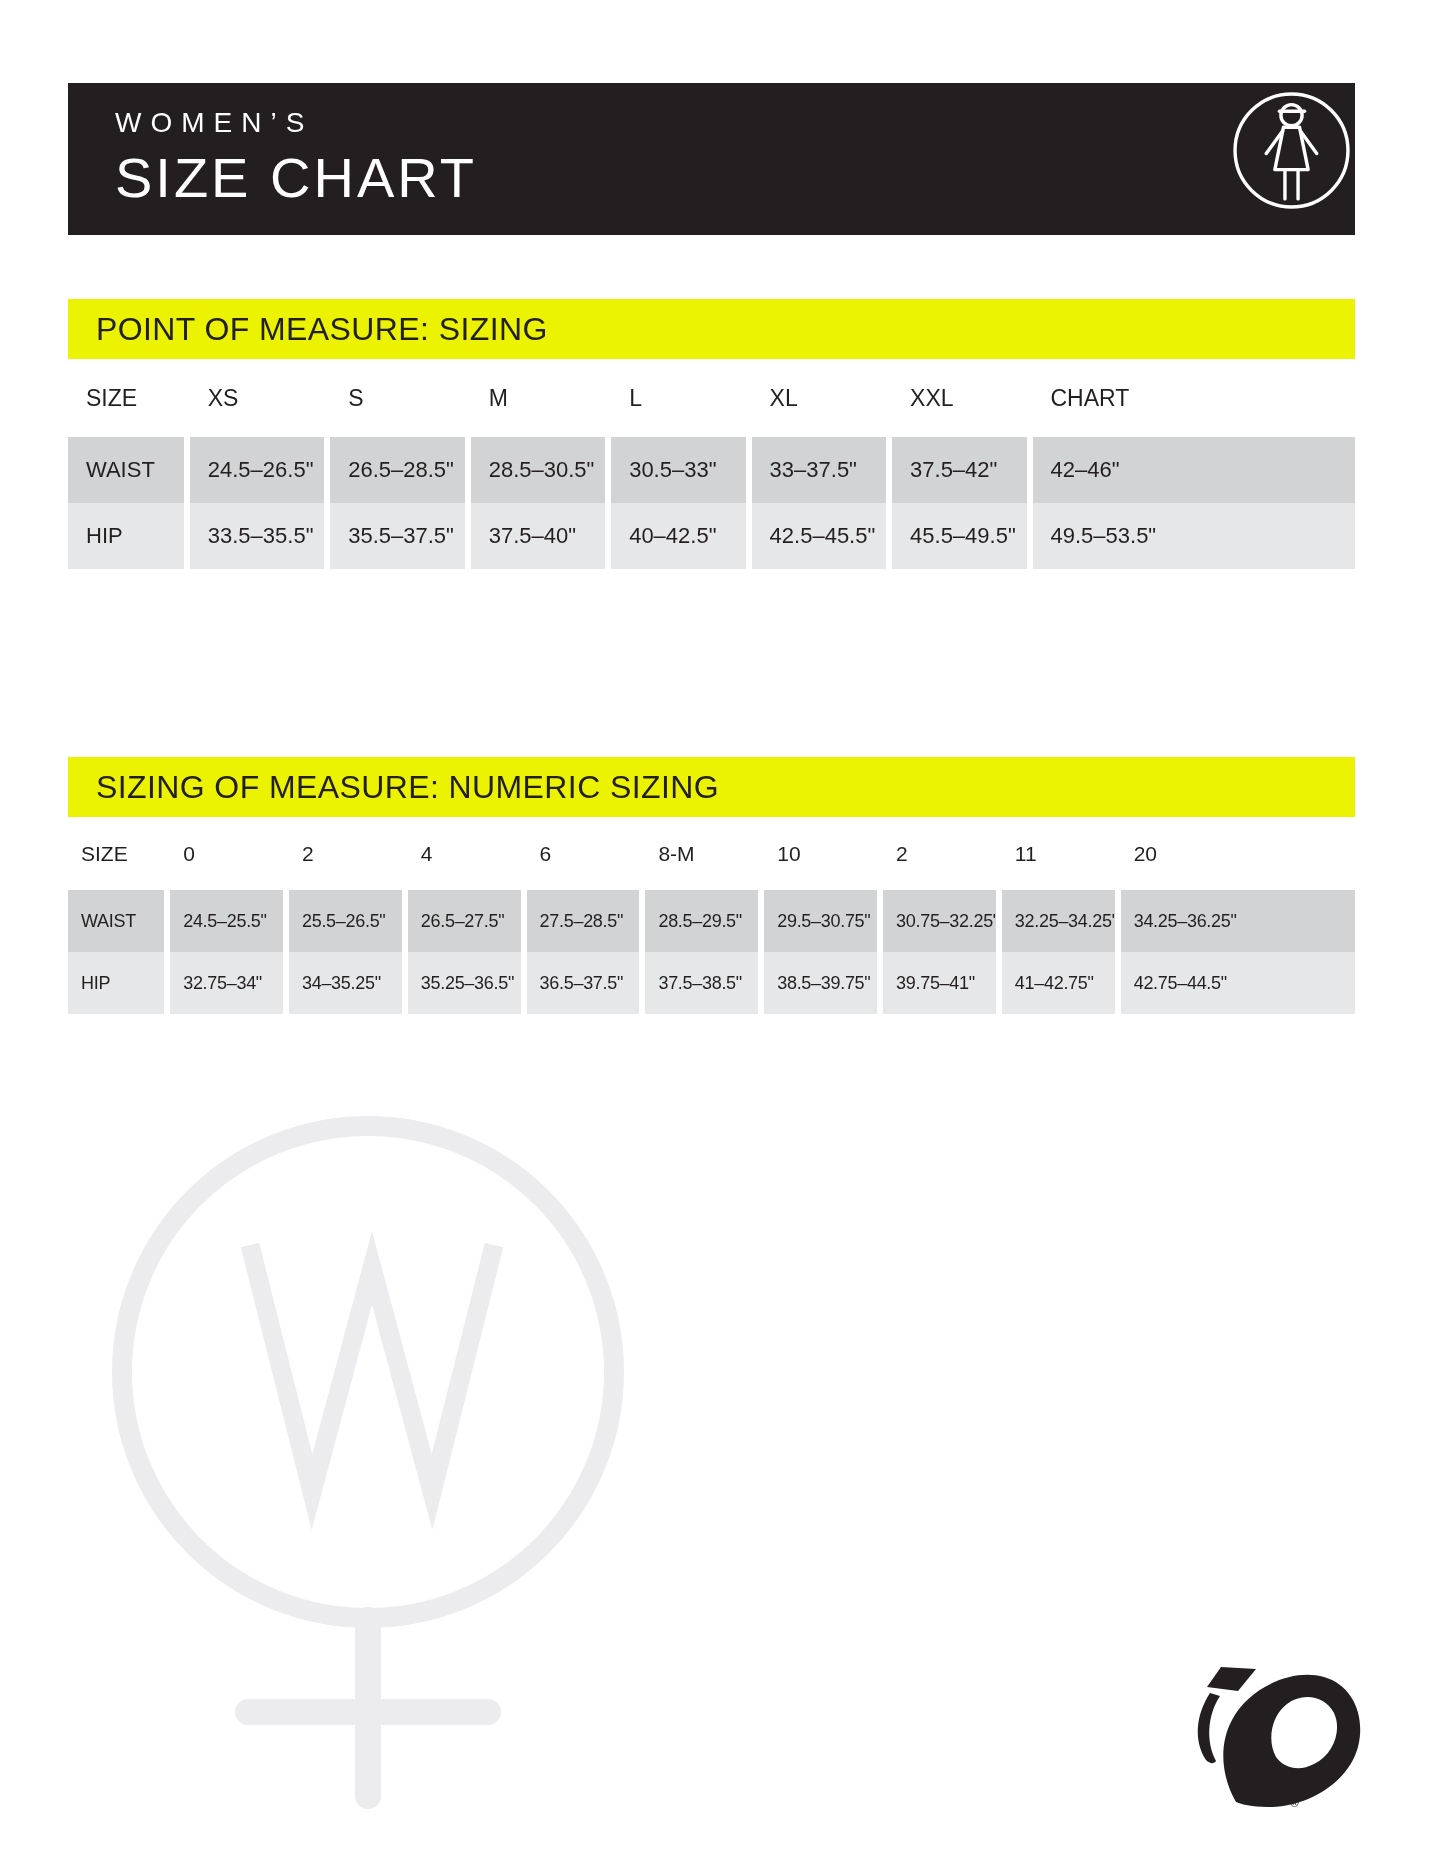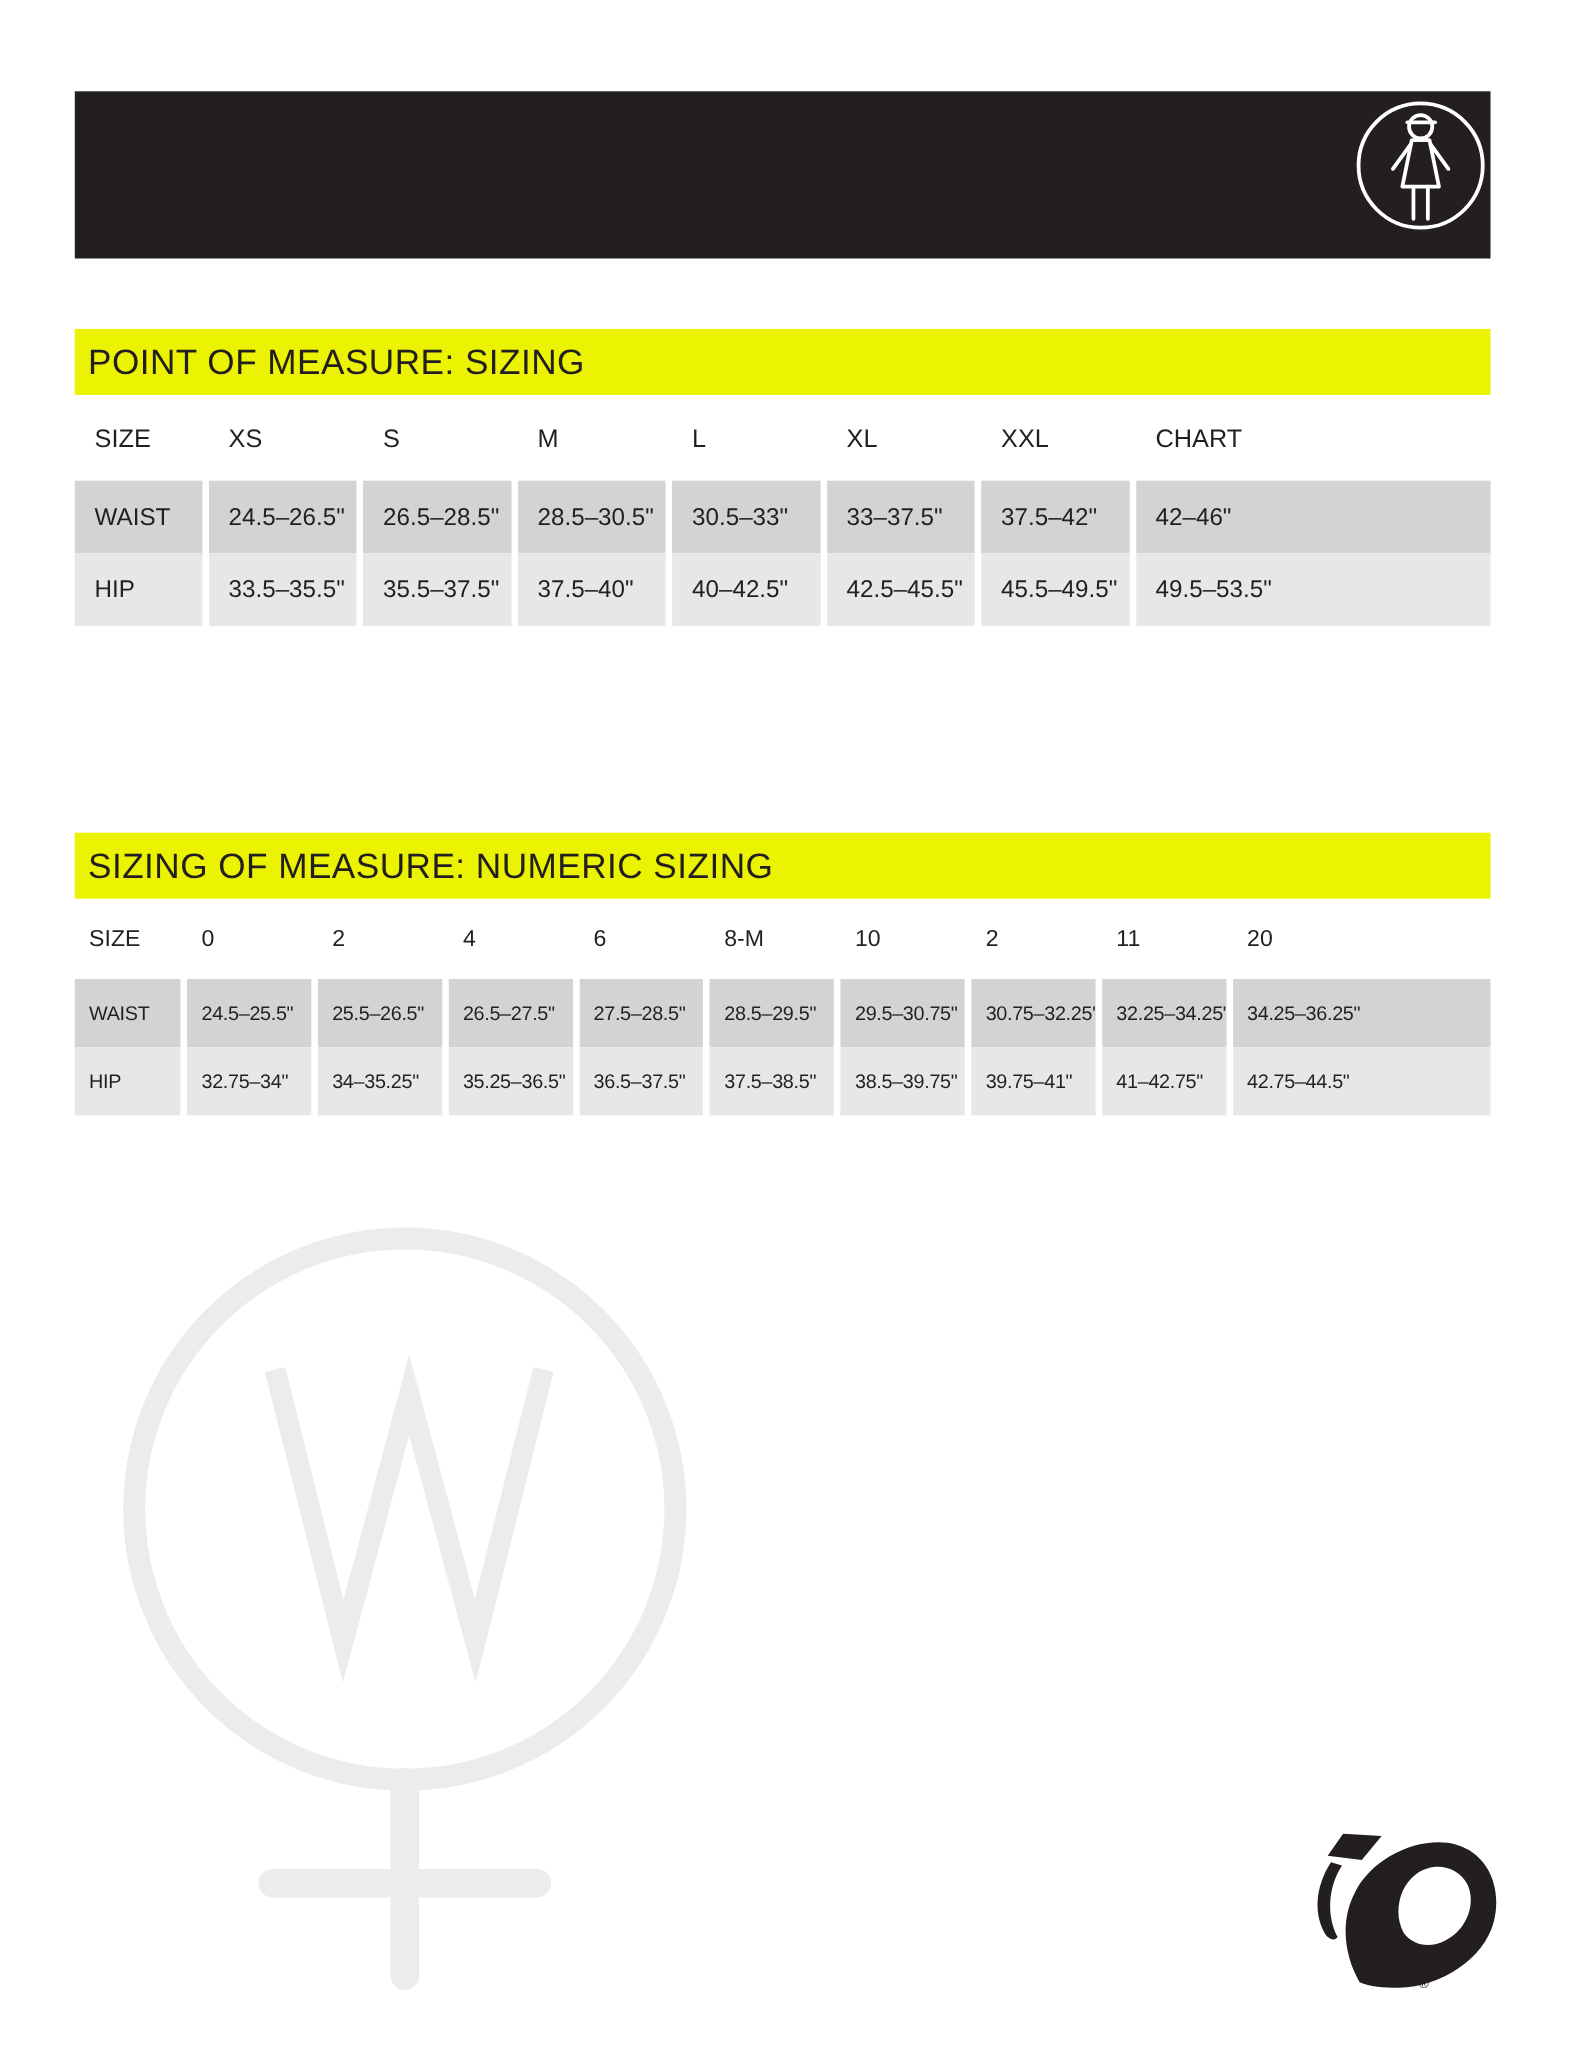--- a/index.html
+++ b/index.html
@@ -10,21 +10,21 @@
   .topbar{position:absolute;left:68px;top:83px;width:1287px;height:152px;background:#231f20;
           box-sizing:border-box;}
   .topbar-text{position:absolute;left:47px;top:26px;color:#ffffff;}
   .kicker{font-size:28px;letter-spacing:9px;line-height:1;}
   .title{font-size:56px;letter-spacing:3px;line-height:1;margin-top:13px;}
   .woman-icon{position:absolute;right:3px;top:7px;}
   .wstroke{fill:none;stroke:#ffffff;stroke-width:3.4;stroke-linecap:round;stroke-linejoin:round;}
 
   
   .banner{position:absolute;left:68px;width:1287px;height:60px;background:#ebf303;
-          display:flex;align-items:center;box-sizing:border-box;padding-left:12px;
+          display:flex;align-items:center;box-sizing:border-box;padding-left:28px;
           font-size:32px;letter-spacing:0.4px;color:#231f20;font-weight:500;}
   .banner1{top:299px;}
   .banner2{top:757px;}
 
   
   table{border-collapse:separate;border-spacing:6px 0;table-layout:fixed;
         position:absolute;left:62px;width:1299px;}
   .t1{top:359px;}
   .t2{top:817px;}
   th,td{text-align:left;font-weight:400;white-space:nowrap;overflow:hidden;
@@ -59,20 +59,24 @@
   .logo-wrap{position:absolute;left:1190px;top:1660px;width:172px;height:152px;}
   .logo-fill{fill:#231f20;}
   .reg{position:absolute;left:100px;top:136px;font-size:12px;color:#231f20;}
 </style>
 </head>
 <body>
 
 <div class="page">
 
   <header class="topbar">
+    <div class="topbar-text">
+      <div class="kicker">WOMEN’S</div>
+      <div class="title">SIZE CHART</div>
+    </div>
     <svg class="woman-icon" width="121" height="121" viewBox="0 0 120 120" aria-hidden="true">
       <circle class="wstroke" cx="60" cy="60" r="56"></circle>
       <circle class="wstroke" cx="60" cy="25" r="10.5"></circle>
       <line class="wstroke" x1="48" y1="21" x2="73" y2="21"></line>
       <path class="wstroke" d="M52 37 L68 37 L76.5 79 L43.5 79 Z"></path>
       <line class="wstroke" x1="51" y1="41" x2="35" y2="63"></line>
       <line class="wstroke" x1="69" y1="41" x2="85" y2="63"></line>
       <line class="wstroke" x1="53.5" y1="79" x2="53.5" y2="108"></line>
       <line class="wstroke" x1="66.5" y1="79" x2="66.5" y2="108"></line>
     </svg>

